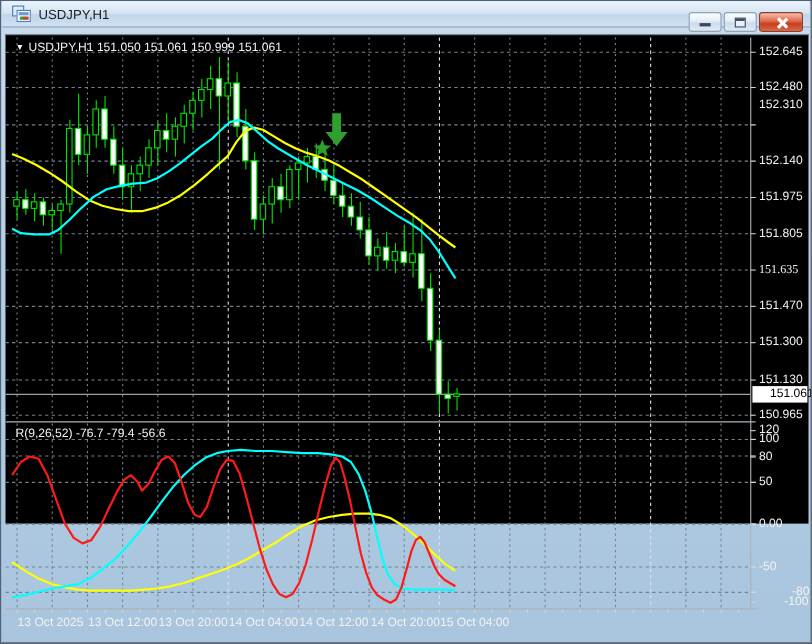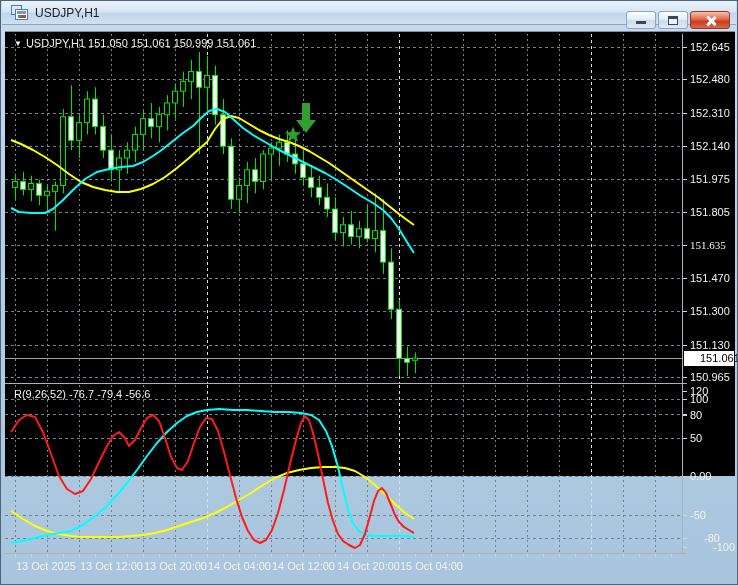--- a/index.html
+++ b/index.html
@@ -331,38 +331,38 @@
       <span class="marker">▼</span><span>USDJPY,H1 151.050 151.061 150.999 151.061</span>
     </div>
 
     <div class="overlay-label" style="left:9px;top:356px;">R(9,26,52) -76.7 -79.4 -56.6</div>
 
     <div class="price-tag" style="top: 319px;">151.061</div>
 
     <div id="price-axis">
         <div class="axis-label" style="left: 685px; top: 8px;">152.645</div>
         <div class="axis-label" style="left: 685px; top: 40px;">152.480</div>
-        <div class="axis-label" style="left: 685px; top: 74px;">152.310</div>
+        <div class="axis-label" style="left: 685px; top: 56px;">152.310</div>
         <div class="axis-label" style="left: 685px; top: 107px;">152.140</div>
         <div class="axis-label" style="left: 685px; top: 140px;">151.975</div>
         <div class="axis-label" style="left: 685px; top: 173px;">151.805</div>
         <div class="axis-label" style="left: 685px; top: 206px; font-family: Liberation Serif, serif;">151.635</div>
         <div class="axis-label" style="left: 685px; top: 239px;">151.470</div>
         <div class="axis-label" style="left: 685px; top: 272px;">151.300</div>
         <div class="axis-label" style="left: 685px; top: 306px;">151.130</div>
         <div class="axis-label" style="left: 685px; top: 338px;">150.965</div>
       </div>
     <div id="indicator-axis">
         <div class="axis-label" style="left: 685px; top: 352px;">120</div>
         <div class="axis-label" style="left: 685px; top: 360px;">100</div>
         <div class="axis-label" style="left: 685px; top: 376px;">80</div>
         <div class="axis-label" style="left: 685px; top: 399px;">50</div>
         <div class="axis-label" style="left: 685px; top: 437px;">0.00</div>
         <div class="axis-label" style="left: 685px; top: 476px;">-50</div>
-        <div class="axis-label" style="left: 699px; top: 499px;">-80</div>
+        <div class="axis-label" style="left: 715px; top: 499px;">-80</div>
         <div class="axis-label" style="left: 685px; top: 508px; margin-left: 23px;">-100</div>
       </div>
     <div id="time-axis">
         <div class="axis-label" style="left: 11px; top: 527px;">13 Oct 2025</div>
         <div class="axis-label" style="left: 75px; top: 527px;">13 Oct 12:00</div>
         <div class="axis-label" style="left: 139px; top: 527px;">13 Oct 20:00</div>
         <div class="axis-label" style="left: 203px; top: 527px; text-align: right;">14 Oct 04:00</div>
         <div class="axis-label" style="left: 267px; top: 527px;">14 Oct 12:00</div>
         <div class="axis-label" style="left: 332px; top: 527px;">14 Oct 20:00</div>
         <div class="axis-label" style="left: 395px; top: 527px;">15 Oct 04:00</div>

